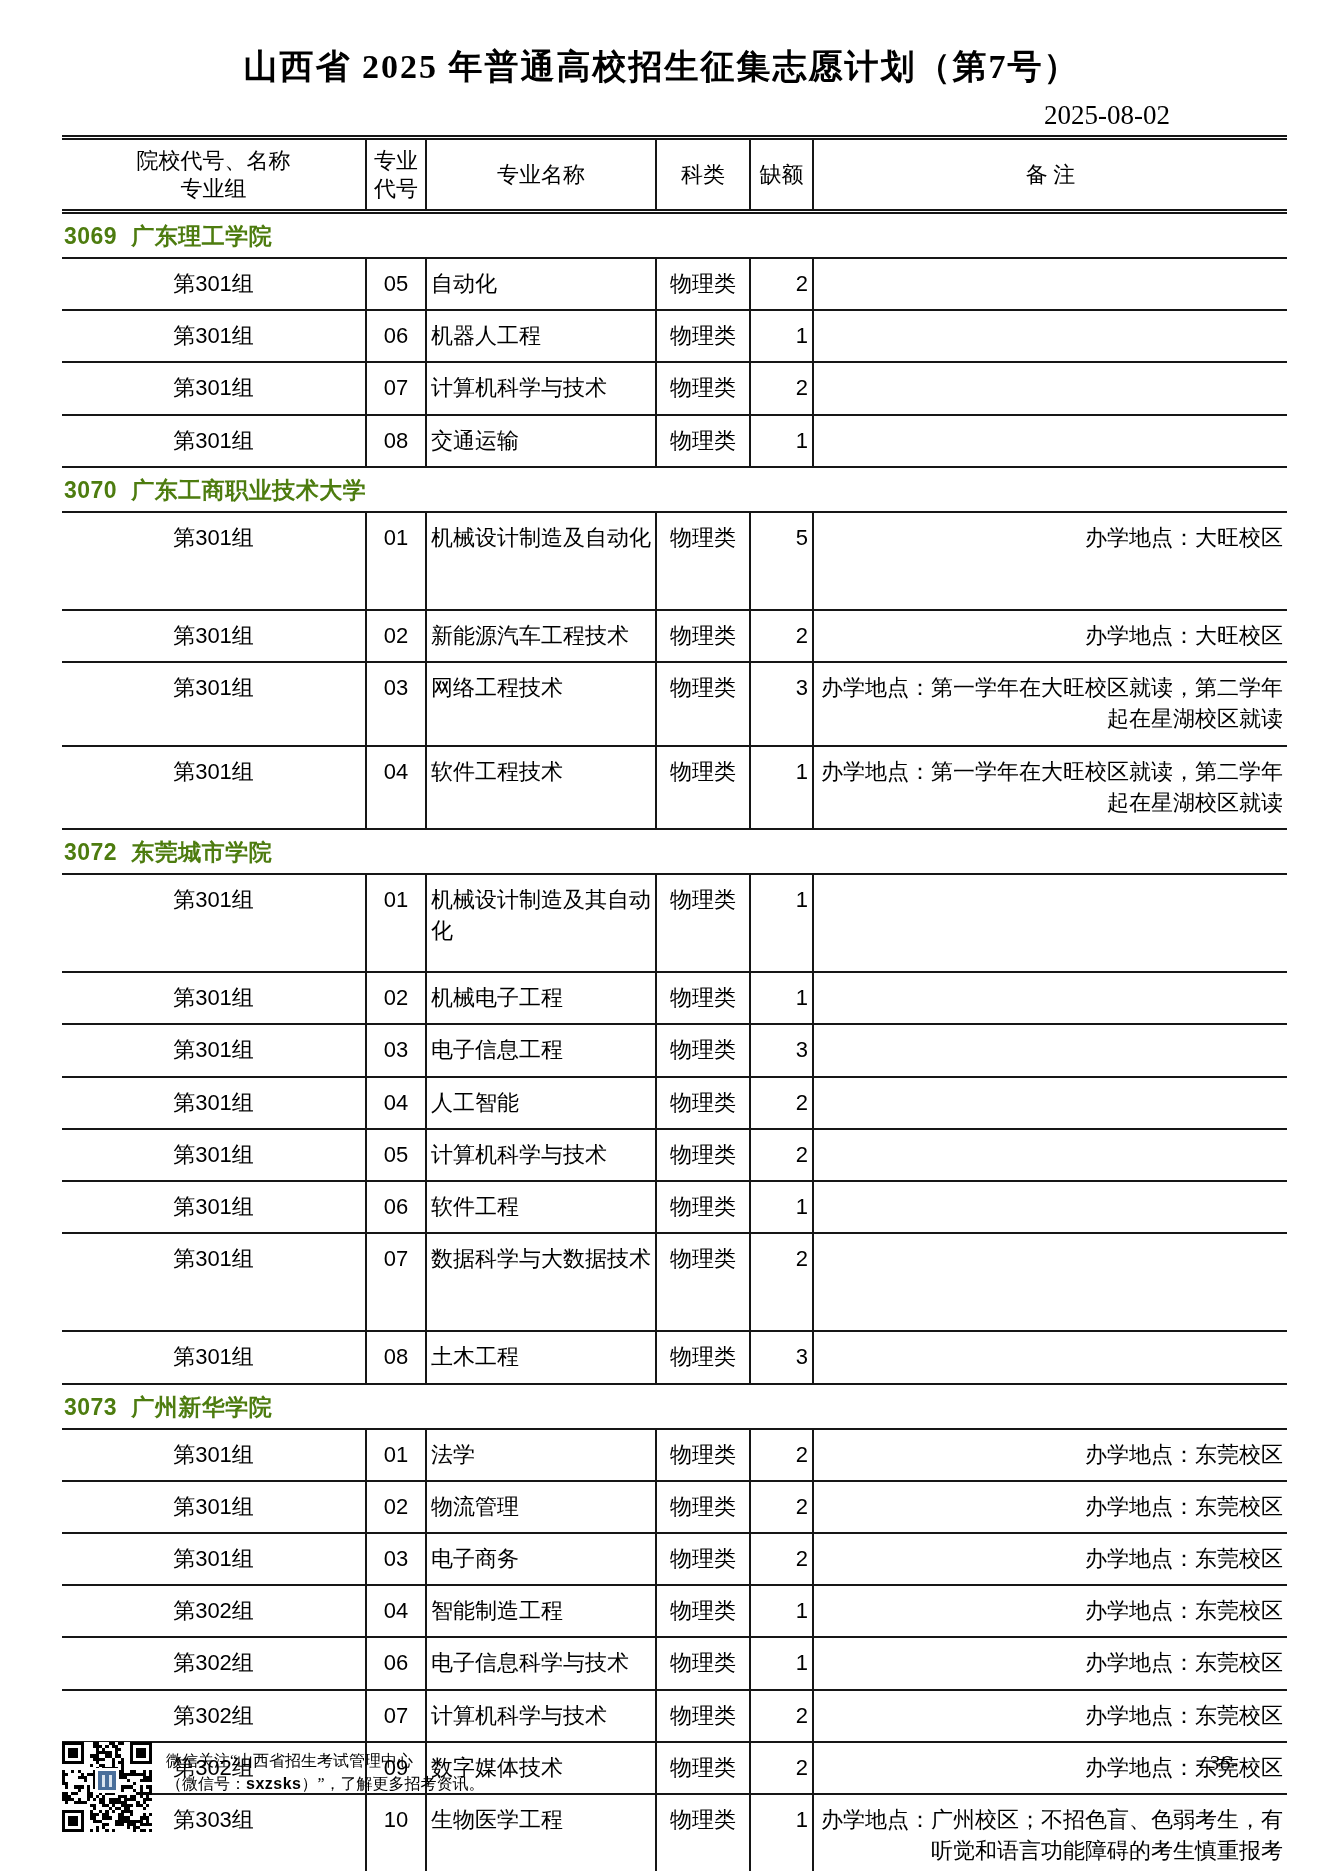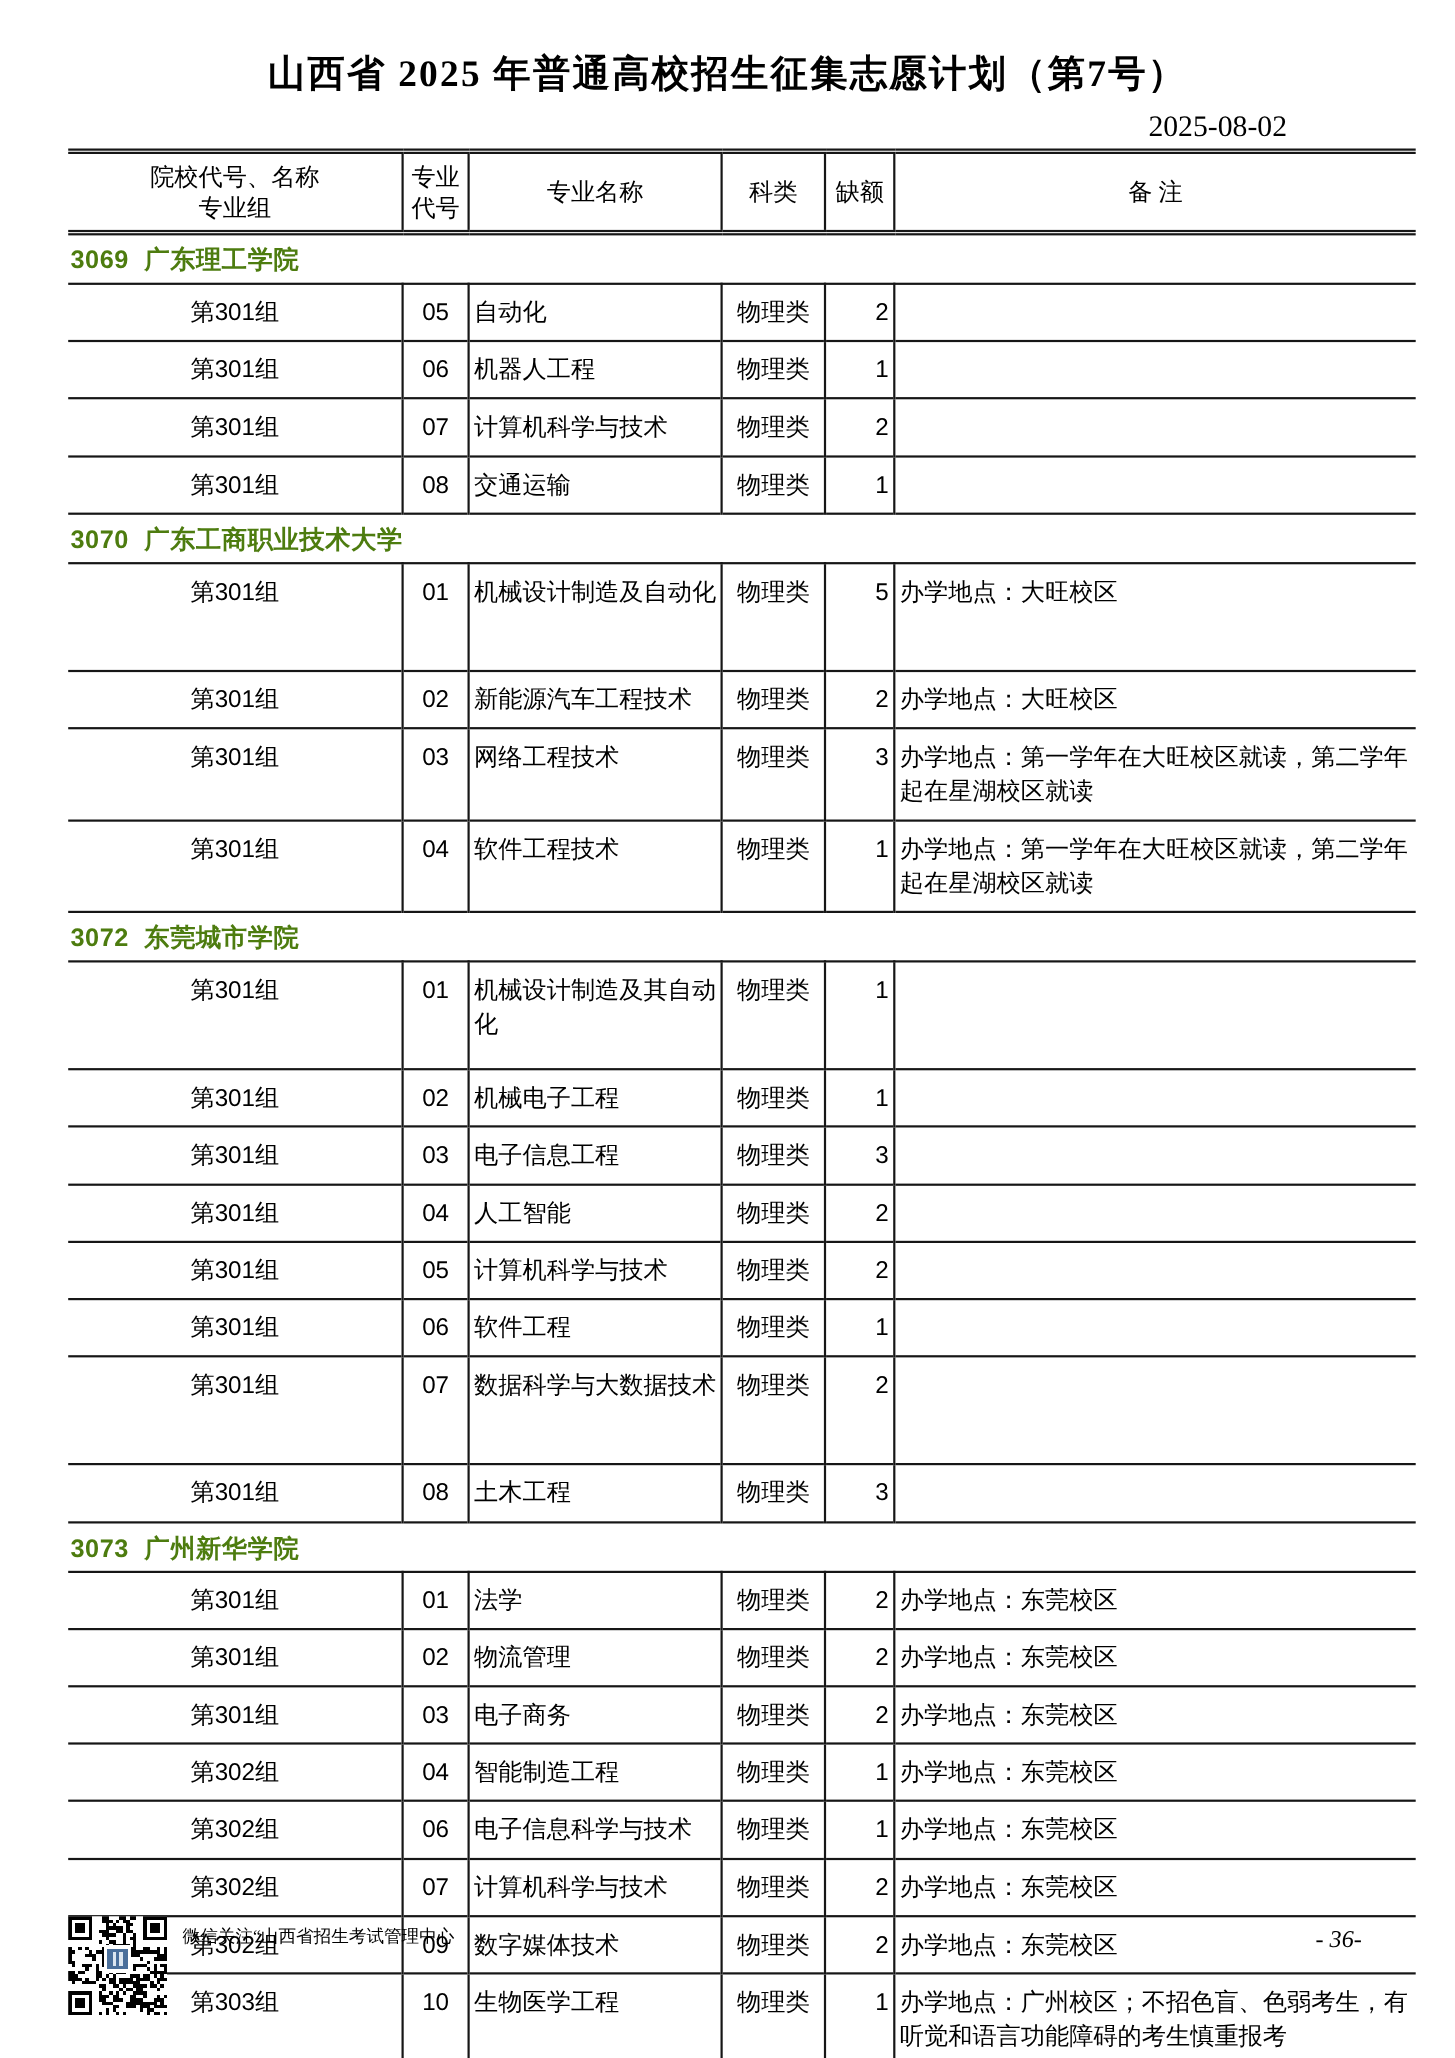--- a/index.html
+++ b/index.html
@@ -64,21 +64,21 @@
     font-size:22px;
     line-height:1.42;
     padding:9px 4px 10px;
   }
   tbody tr:last-child td { border-bottom:3.5px solid #161616; }
   td.cell-group   { text-align:center; }
   td.cell-code    { text-align:center; }
   td.cell-name    { text-align:left; padding-left:8px; padding-right:7px; }
   td.cell-subject { text-align:center; }
   td.cell-vacancy { text-align:right; padding-right:5px; }
-  td.cell-remark  { text-align:left; padding-left:8px; padding-right:6px; }
+  td.cell-remark  { text-align:right; padding-left:8px; padding-right:6px; }
   .num { font-family:"Liberation Sans", sans-serif; }
   .footer {
     position:absolute;
     left:62px; top:1742px;
     display:flex;
     align-items:flex-start;
   }
   .qr { width:90px; height:90px; display:block; }
   .wechat-note {
     margin-left:14px;
@@ -679,18 +679,19 @@
         <rect x="0" y="22" width="7" height="7" fill="#000"></rect>
         <rect x="1" y="23" width="5" height="5" fill="#fff"></rect>
         <rect x="2" y="24" width="3" height="3" fill="#000"></rect>
         <rect x="10.5" y="8.5" width="8" height="8" fill="#ffffff"></rect>
         <rect x="11.5" y="9.5" width="6" height="6" fill="#4a6f9b"></rect>
         <rect x="13" y="10.5" width="1" height="4" fill="#dce6f0"></rect>
         <rect x="15" y="10.5" width="1" height="4" fill="#dce6f0"></rect>
       </svg>
     <div class="wechat-note">
       <div>微信关注“山西省招生考试管理中心</div>
+      <div><span>（微信号：</span><span class="wechat-id">sxzsks</span><span>）”，了解更多招考资讯。</span></div>
     </div>
   </div>
 
   <div class="page-number">- 36-</div>
 
 </div>
 
 </body></html>

